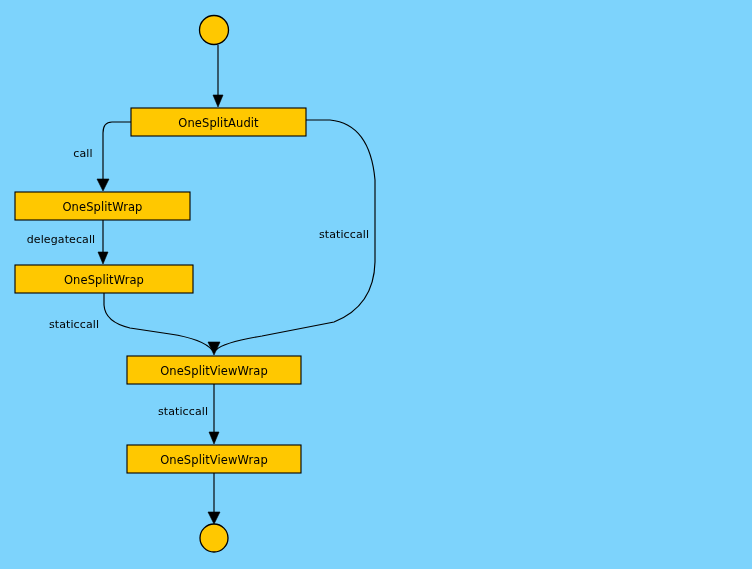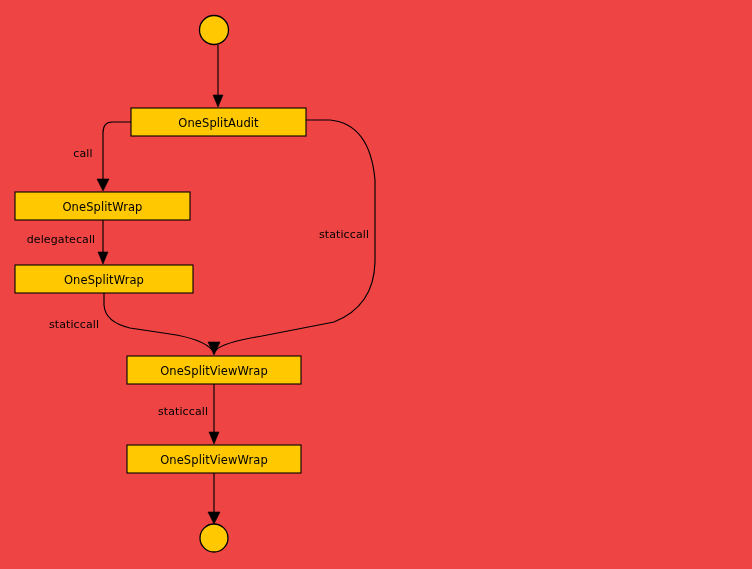--- a/index.html
+++ b/index.html
@@ -60,21 +60,21 @@
     font-size: 11px;
     fill: #000000;
     text-anchor: middle;
     dominant-baseline: middle;
     letter-spacing: 0.1px;
   }
 </style>
 </head>
 <body>
 
-<div id="diagram-root" style="background: #ef4444;">
+<div id="diagram-root" style="background: #7dd3fc;">
   <svg id="diagram-svg" viewBox="0 0 752 569" xmlns="http://www.w3.org/2000/svg">
 
     <g>
 
       <path class="edge-path" d="M 218 45 L 218 103" stroke="#000000"></path>
       <polygon class="arrow-head" points="213,95 218,107 223,95" fill="#000000" stroke="#000000"></polygon>
 
       <path class="edge-path" d="M 131 122 L 112 122 Q 103 122 103 133 L 103 186" stroke="#000000"></path>
       <polygon class="arrow-head" points="97,179 103,191 109,179" fill="#000000" stroke="#000000"></polygon>
 

